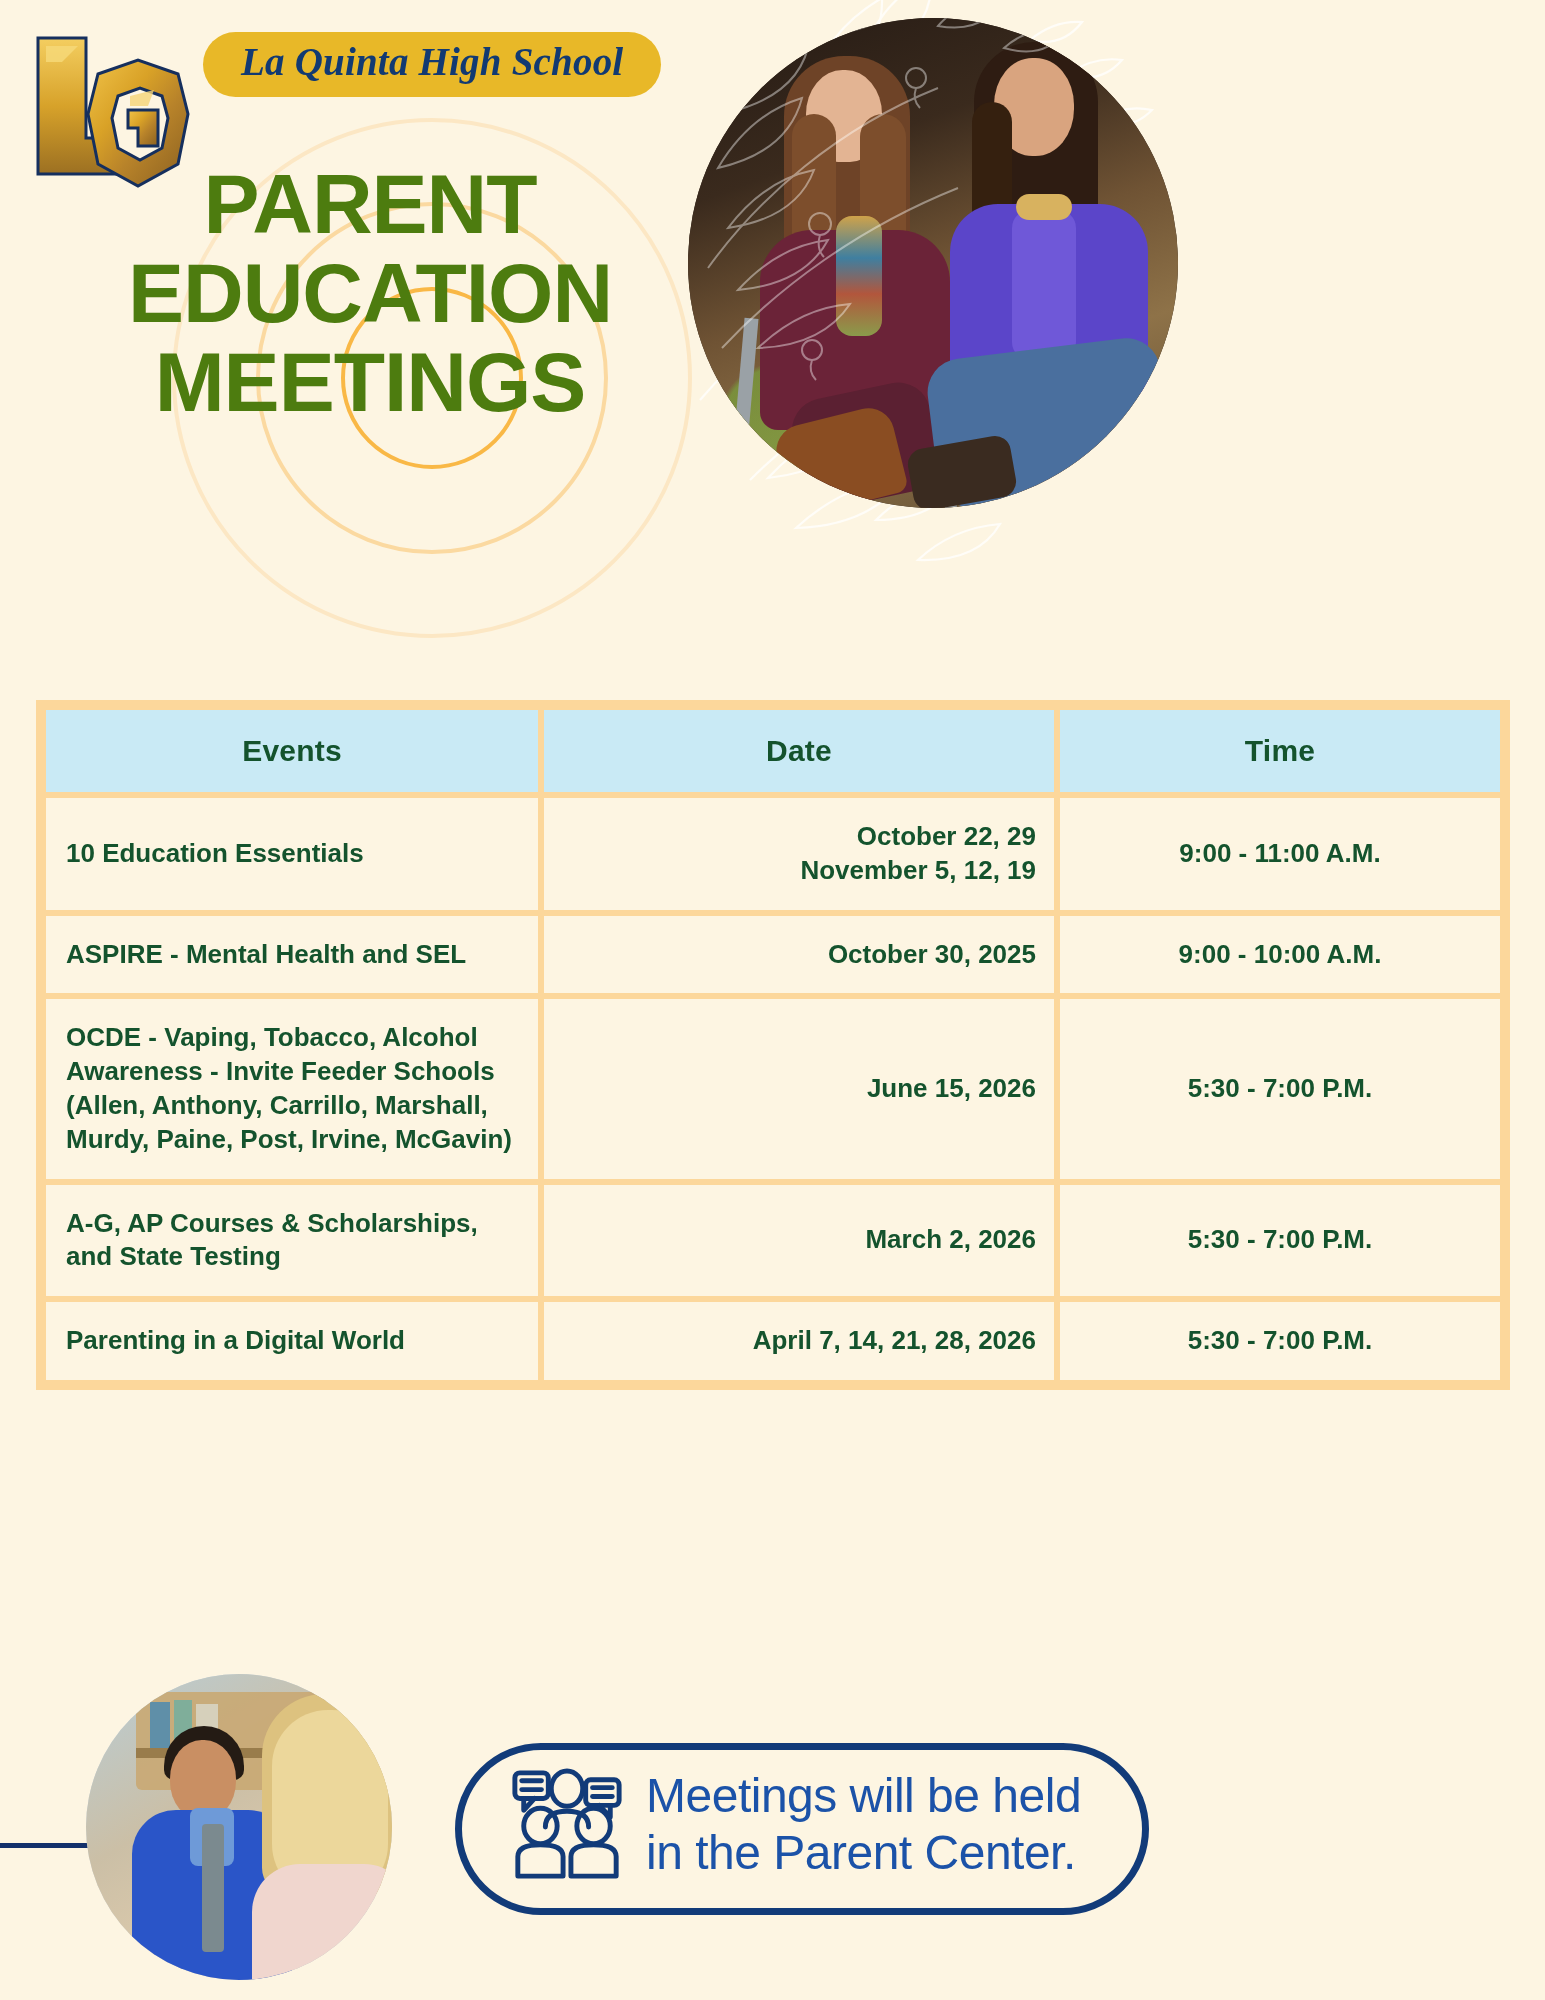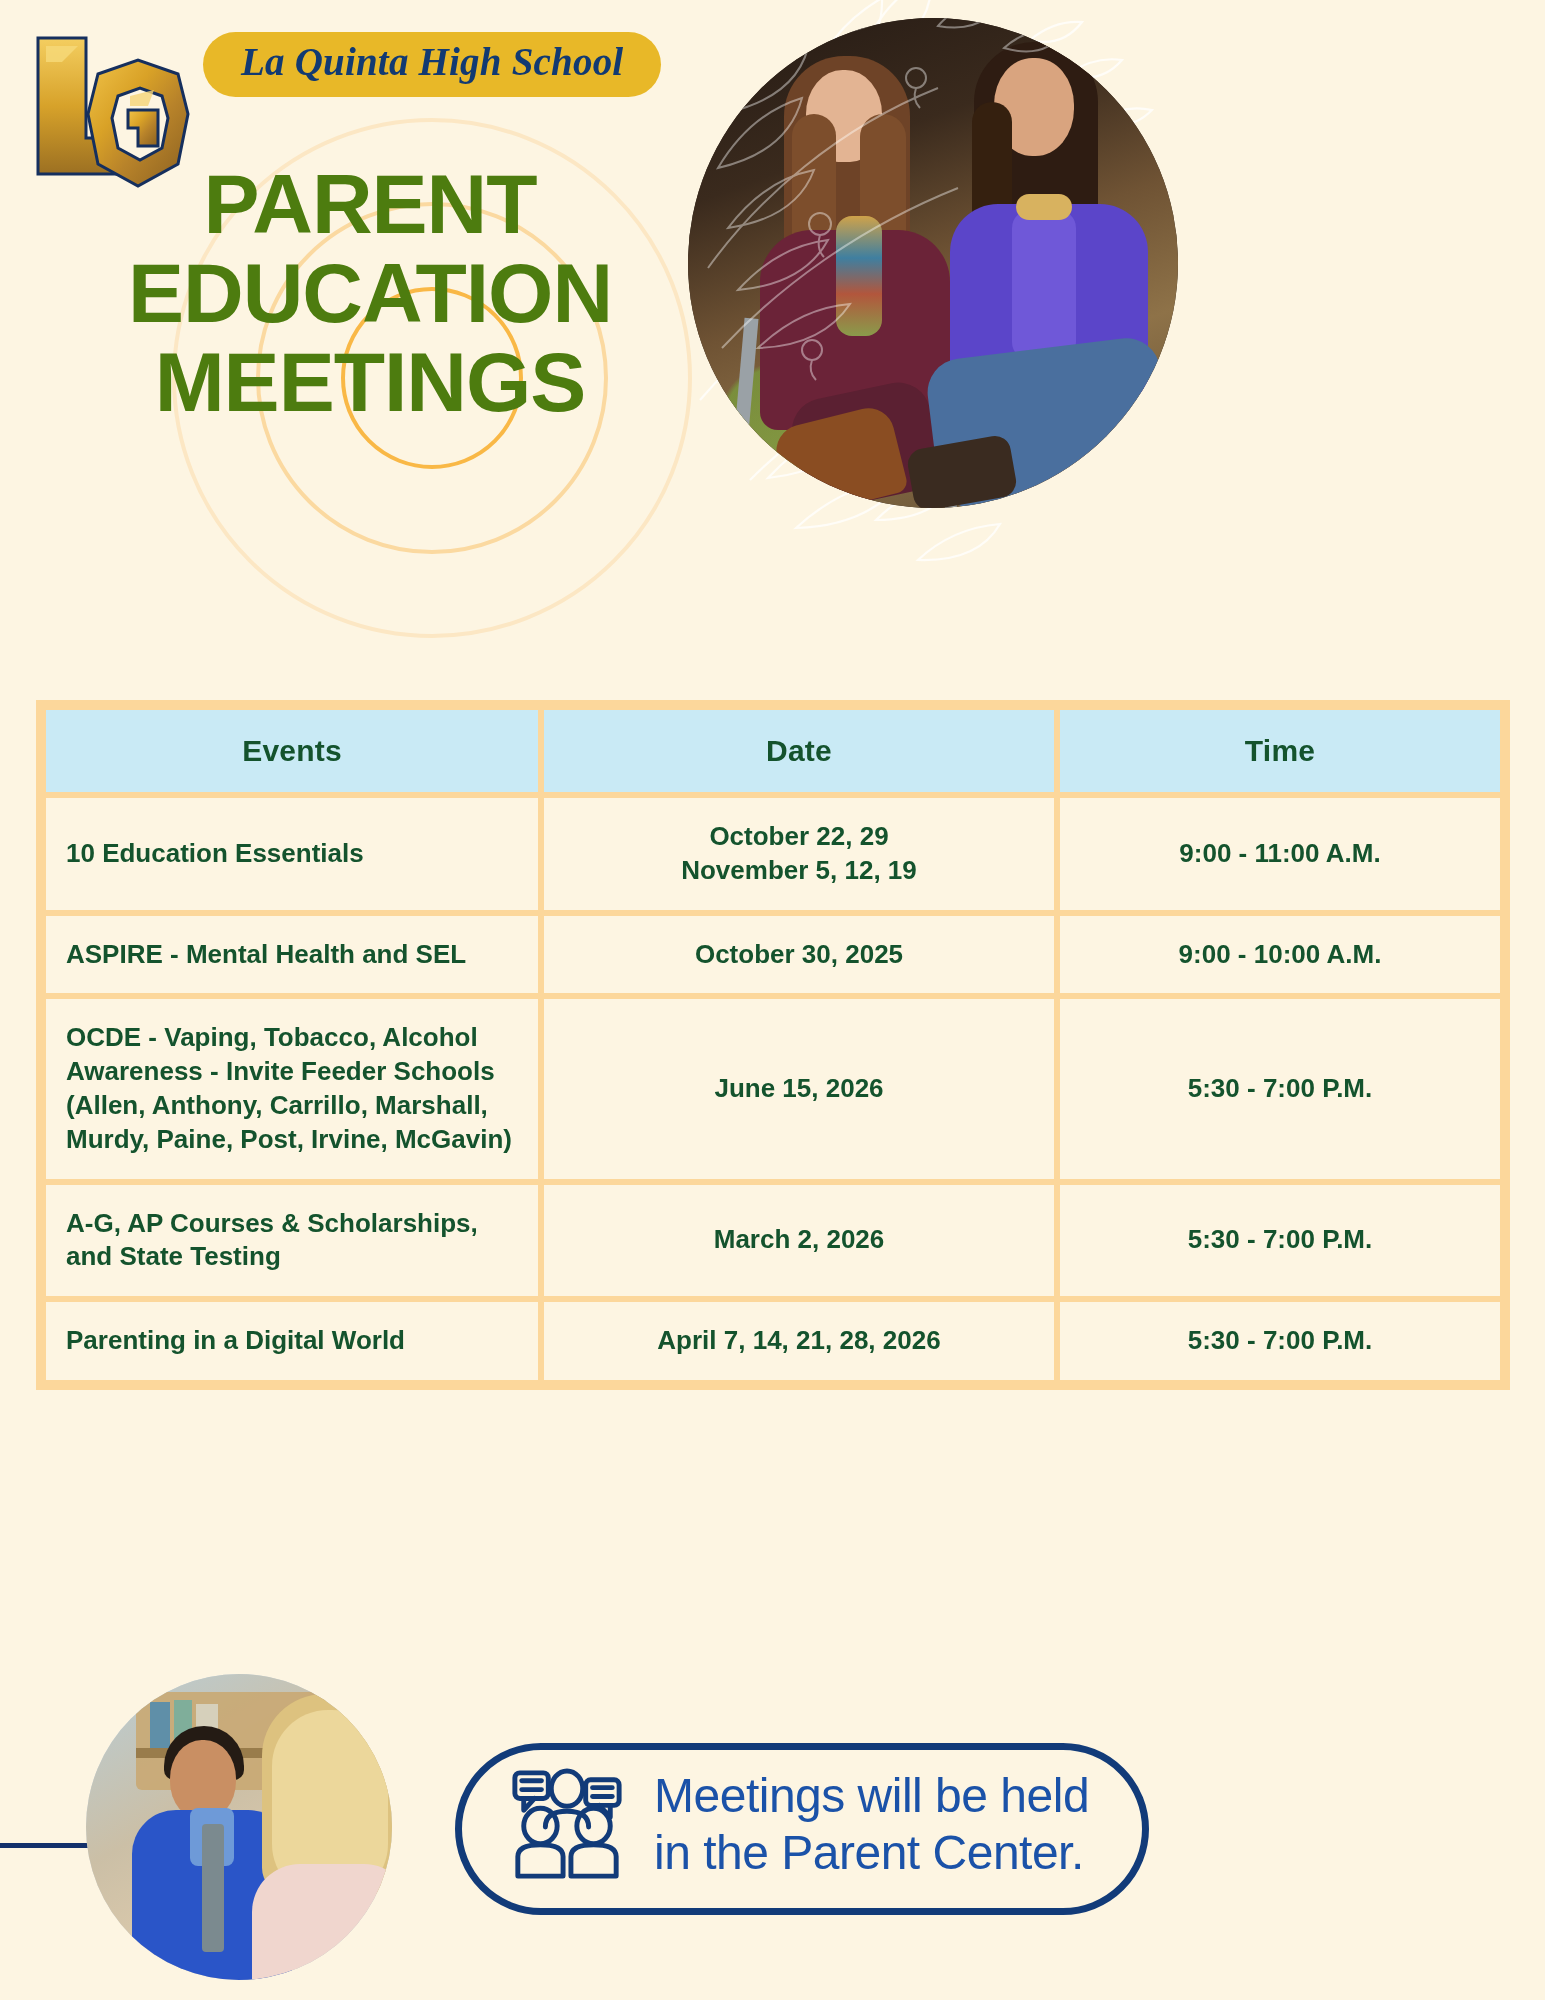--- a/index.html
+++ b/index.html
@@ -135,21 +135,21 @@
     font-size: 30px;
     height: 88px;
     letter-spacing: .2px;
   }
   table.sched tbody td {
     background: #fdf5e2;
     font-size: 26px;
     line-height: 1.30;
   }
   td.c-event { text-align: left;   padding: 22px 14px 22px 20px; }
-  td.c-date  { text-align: center; padding: 22px 18px; }
+  td.c-date  { text-align: right; padding: 22px 18px; }
   td.c-time  { text-align: center; padding: 22px 18px; }
 
   col.w-event { width: 498px; }
   col.w-date  { width: 516px; }
   col.w-time  { width: 446px; }
 
   
   .foot-photo {
     position: absolute;
     left: 86px; top: 1674px;
@@ -184,21 +184,21 @@
 
   
   .loc-pill {
     position: absolute;
     left: 455px; top: 1743px;
     width: 694px; height: 172px;
     border: 7px solid #123b79;
     border-radius: 90px;
     display: flex;
     align-items: center;
-    gap: 28px;
+    gap: 20px;
     padding: 0 44px 8px 46px;
     background: #fdf5e2;
   }
   .loc-icon { flex: 0 0 auto; width: 118px; height: 118px; }
   .loc-text {
     color: #1b52a8;
     font-size: 48px;
     line-height: 1.18;
     font-weight: 400;
     letter-spacing: -0.5px;

